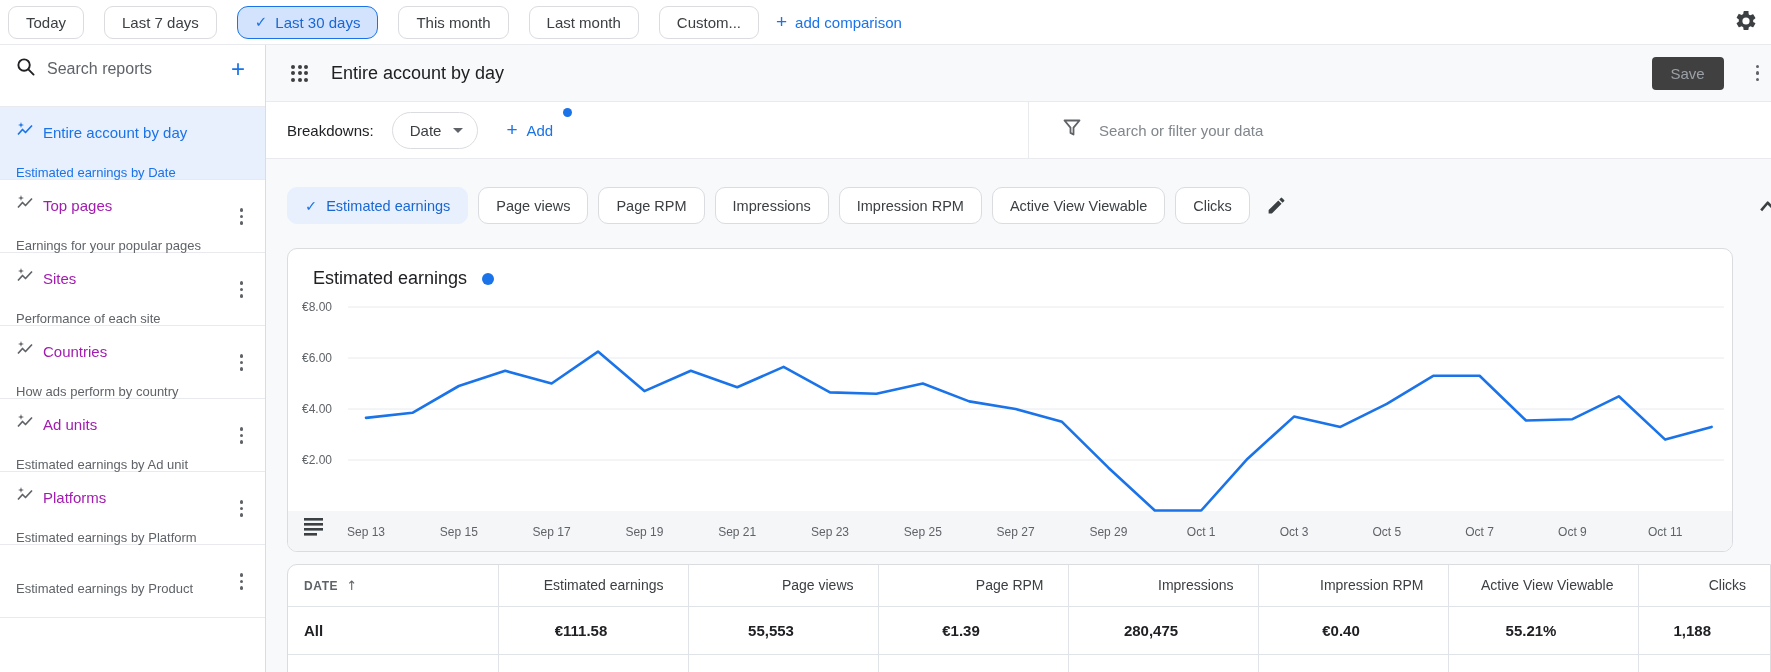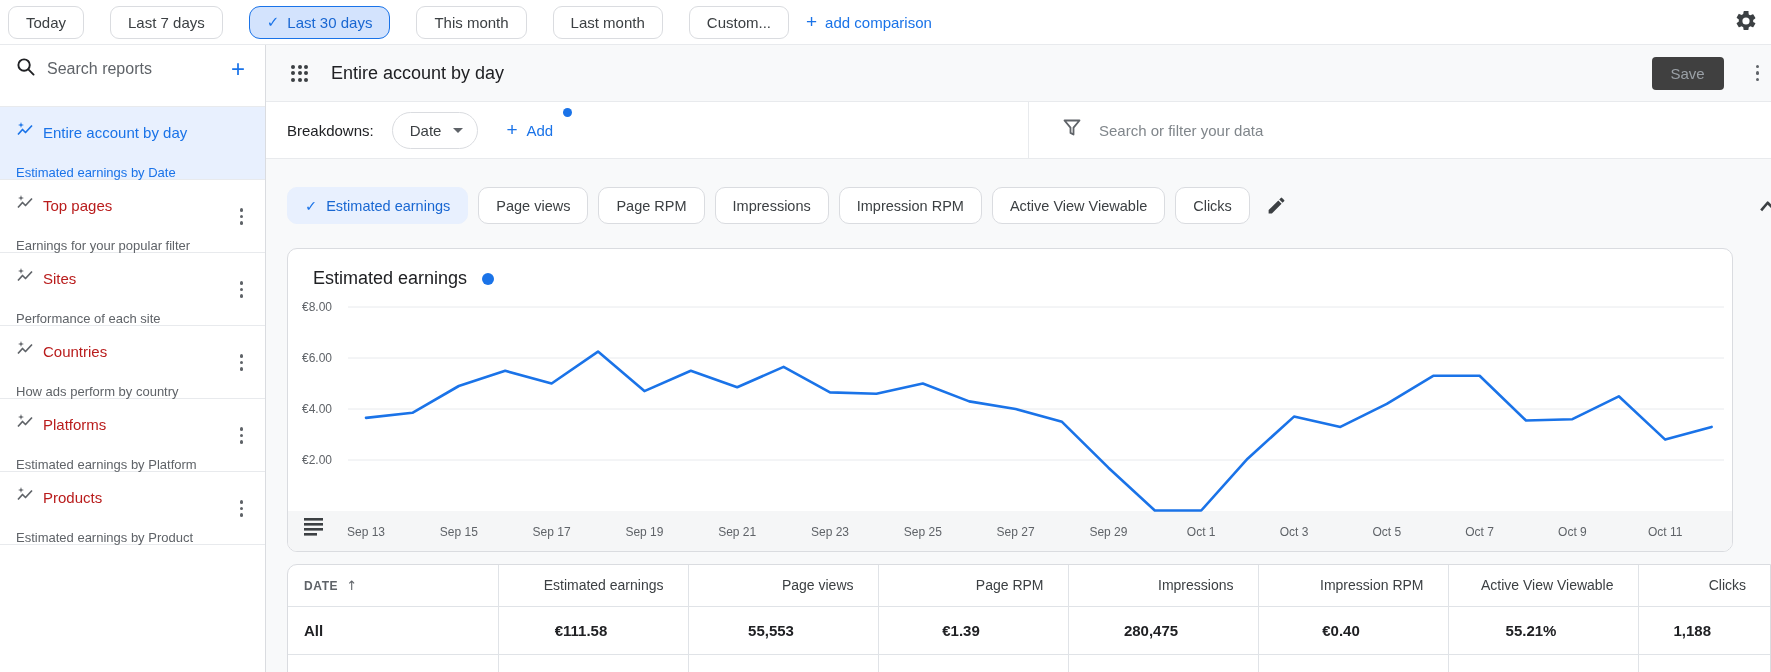--- a/index.html
+++ b/index.html
@@ -2,21 +2,21 @@
 <html><head>
 <meta charset="utf-8">
 <style>
   * { margin:0; padding:0; box-sizing:border-box; }
   html,body { width:1771px; height:672px; overflow:hidden; background:#fff;
     font-family:"Liberation Sans","DejaVu Sans",sans-serif; color:#202124; }
 
   
   .topbar { height:45px; display:flex; align-items:center; gap:9px; padding:0 14px 0 8px;
     border-bottom:1px solid #e8eaed; background:#fff; position:relative; }
-  .date-buttons { display:flex; gap:26px; }
+  .date-buttons { display:flex; gap:20px; }
   .date-btn { display:flex; align-items:center; gap:8px; height:33px; padding:0 17px;
     border:1px solid #dadce0; border-radius:9px; background:#fff; font-size:15px; color:#3c4043;
     font-family:inherit; cursor:pointer; white-space:nowrap; }
   .date-btn.selected { background:#d3e3fd; border-color:#1a73e8; color:#1967d2; font-weight:500;
     border-radius:11px; }
   .date-btn .check { color:#1a73e8; font-size:15px; font-family:"DejaVu Sans",sans-serif; }
   .add-comparison { display:flex; align-items:center; gap:8px; border:none; background:transparent;
     color:#1a73e8; font-size:15px; font-weight:500; margin-left:8px; cursor:pointer; font-family:inherit; }
   .add-comparison .plus { font-size:19px; font-weight:400; }
   .topbar .gear { position:absolute; right:13px; top:9px; width:24px; height:24px; cursor:pointer; }
@@ -28,21 +28,21 @@
   .sidebar { width:266px; flex:0 0 266px; background:#fff; border-right:1px solid #dadce0;
     overflow:hidden; }
   .sidebar-search { height:62px; display:flex; align-items:center; padding:0 20px 14px 16px;
     border-bottom:1px solid #e8eaed; }
   .sidebar-search .stext { color:#5f6368; font-size:16px; margin-left:12px; flex:1; }
   .sidebar-search .plus { color:#1a73e8; font-size:24px; font-weight:400; cursor:pointer; }
   .nav-item { position:relative; height:73px; padding:14px 16px 0 16px;
     border-bottom:1px solid #e8eaed; cursor:pointer; }
   .nav-item.selected { background:#e8f0fe; }
   .nav-title-row { display:flex; align-items:center; gap:9px; }
-  .nav-title { font-size:15px; font-weight:500; color:#b91c1c; white-space:nowrap; }
+  .nav-title { font-size:15px; font-weight:500; color:#a21caf; white-space:nowrap; }
   .nav-item.selected .nav-title { color:#1a73e8; }
   .nav-sub { font-size:13px; color:#5f6368; margin-top:22px; white-space:nowrap; overflow:hidden;
     text-overflow:ellipsis; max-width:215px; }
   .nav-item.selected .nav-sub { color:#1a73e8; }
   .kebab { position:absolute; right:20px; top:26px; display:flex; flex-direction:column; gap:3px;
     padding:2px; cursor:pointer; }
   .kebab i { width:3.5px; height:3.5px; border-radius:50%; background:#5f6368; display:block; }
 
   
   .main { flex:1; display:flex; flex-direction:column; background:#f8f9fa; min-width:0; }
@@ -175,21 +175,21 @@
           <div class="nav-sub">Estimated earnings by Date</div>
         </div>
         <div class="nav-item">
           <div class="nav-title-row">
             <span><svg width="18" height="18" viewBox="0 0 18 18">
                 <path fill="none" stroke="#5f6368" stroke-width="1.7" stroke-linejoin="round" d="M2 13.5 L6.5 8.5 L9.5 11.5 L16 4.5"></path>
                 <path fill="#5f6368" d="M5 1 L5.7 3.3 L8 4 L5.7 4.7 L5 7 L4.3 4.7 L2 4 L4.3 3.3 Z"></path>
               </svg></span>
             <span class="nav-title">Top pages</span>
           </div>
-          <div class="nav-sub">Earnings for your popular filter</div>
+          <div class="nav-sub">Earnings for your popular pages</div>
           <span class="kebab">
             <i></i>
             <i></i>
             <i></i>
           </span>
         </div>
         <div class="nav-item">
           <div class="nav-title-row">
             <span><svg width="18" height="18" viewBox="0 0 18 18">
                 <path fill="none" stroke="#5f6368" stroke-width="1.7" stroke-linejoin="round" d="M2 13.5 L6.5 8.5 L9.5 11.5 L16 4.5"></path>
@@ -218,37 +218,45 @@
             <i></i>
             <i></i>
           </span>
         </div>
         <div class="nav-item">
           <div class="nav-title-row">
             <span><svg width="18" height="18" viewBox="0 0 18 18">
                 <path fill="none" stroke="#5f6368" stroke-width="1.7" stroke-linejoin="round" d="M2 13.5 L6.5 8.5 L9.5 11.5 L16 4.5"></path>
                 <path fill="#5f6368" d="M5 1 L5.7 3.3 L8 4 L5.7 4.7 L5 7 L4.3 4.7 L2 4 L4.3 3.3 Z"></path>
               </svg></span>
-            <span class="nav-title">Platforms</span>
-          </div>
-          <div class="nav-sub">Estimated earnings by Platform</div>
+            <span class="nav-title">Ad units</span>
+          </div>
+          <div class="nav-sub">Estimated earnings by Ad unit</div>
           <span class="kebab">
             <i></i>
             <i></i>
             <i></i>
           </span>
         </div>
         <div class="nav-item">
           <div class="nav-title-row">
             <span><svg width="18" height="18" viewBox="0 0 18 18">
                 <path fill="none" stroke="#5f6368" stroke-width="1.7" stroke-linejoin="round" d="M2 13.5 L6.5 8.5 L9.5 11.5 L16 4.5"></path>
                 <path fill="#5f6368" d="M5 1 L5.7 3.3 L8 4 L5.7 4.7 L5 7 L4.3 4.7 L2 4 L4.3 3.3 Z"></path>
               </svg></span>
-            <span class="nav-title">Products</span>
-          </div>
+            <span class="nav-title">Platforms</span>
+          </div>
+          <div class="nav-sub">Estimated earnings by Platform</div>
+          <span class="kebab">
+            <i></i>
+            <i></i>
+            <i></i>
+          </span>
+        </div>
+        <div class="nav-item">
           <div class="nav-sub">Estimated earnings by Product</div>
           <span class="kebab">
             <i></i>
             <i></i>
             <i></i>
           </span>
         </div>
       </div>
   </aside>
 

